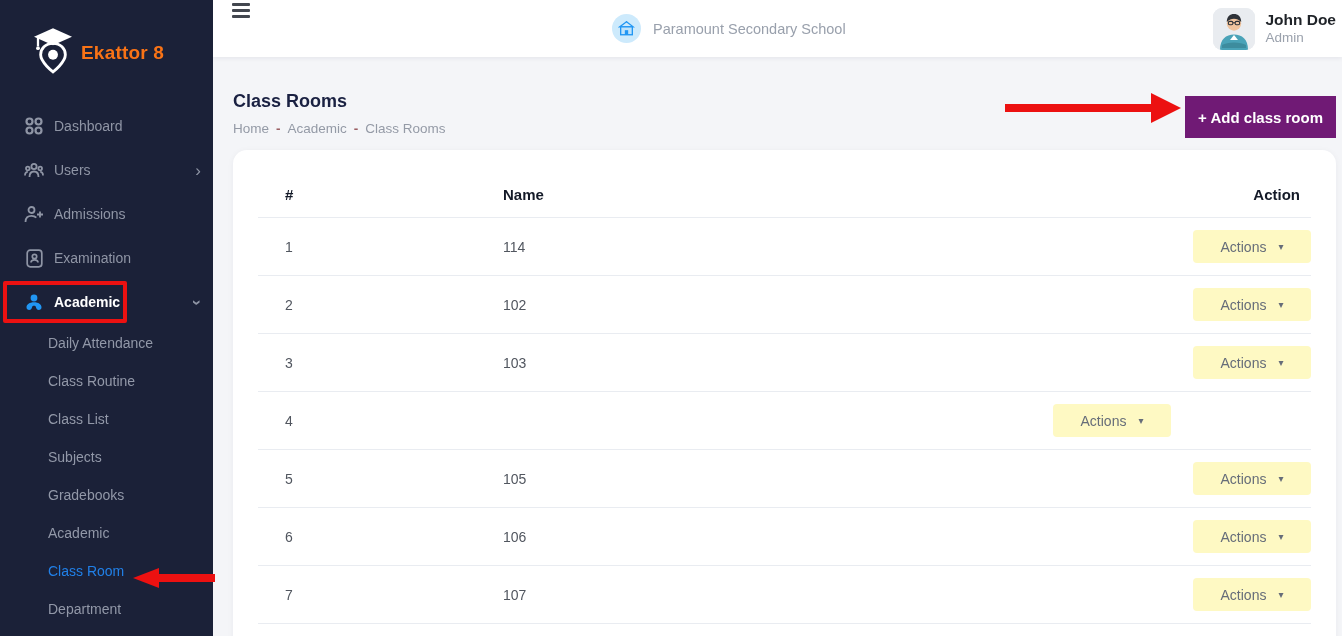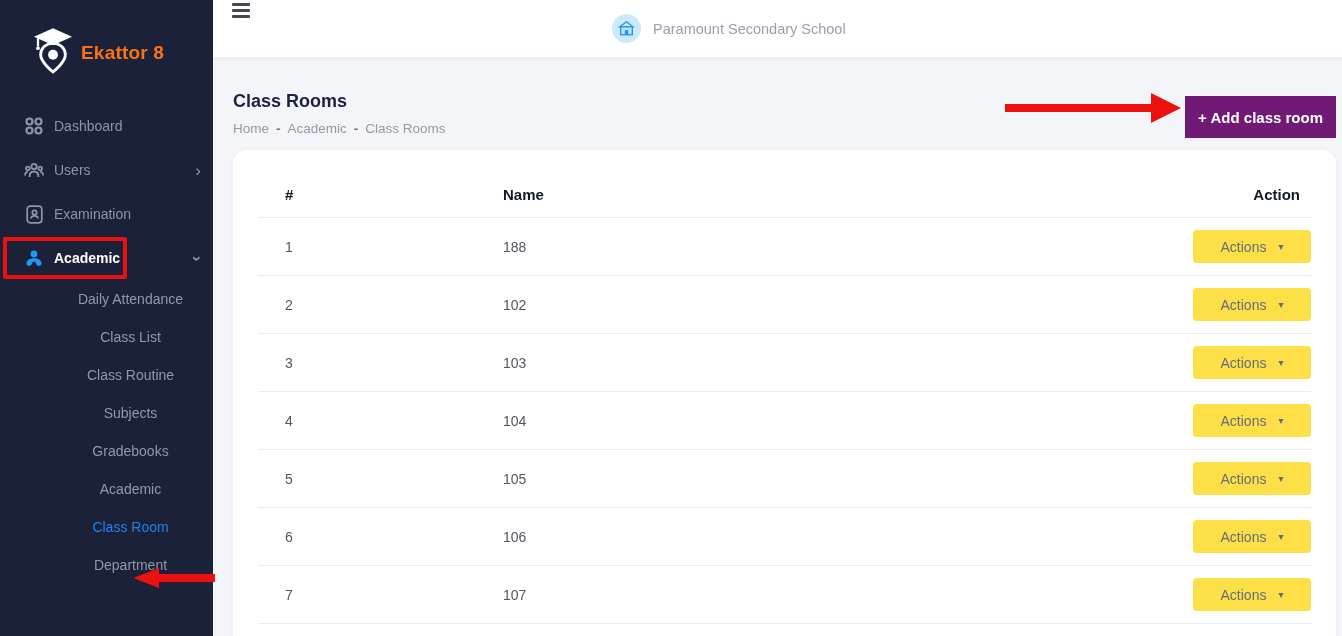--- a/index.html
+++ b/index.html
@@ -24,21 +24,21 @@
     padding:0 12px 0 24px; font-size:14px; cursor:pointer; position:relative;
   }
   .nav-icon { width:20px; display:flex; justify-content:center; align-items:center; flex:none; }
   .nav-item .chev { margin-left:auto; font-size:17px; line-height:1; color:#8f95a5; }
   .rot90 { display:inline-block; transform:rotate(90deg); }
   .nav-item.active { color:#fff; font-weight:bold; }
   .red-box {
     position:absolute; left:3px; top:1px; width:124px; height:42px;
     border:4px solid #ec1111; border-radius:2px; pointer-events:none;
   }
-  .sub-item { height:38px; display:flex; align-items:center; padding-left:48px; font-size:14px; color:#9298a8; cursor:pointer;justify-content:center; }
+  .sub-item { height:38px; display:flex; align-items:center; padding-left:48px; font-size:14px; color:#9298a8; cursor:pointer; }
   .sub-item.active { color:#2180e8; }
 
   
   .topbar {
     position:absolute; left:213px; right:0; top:0; height:57px;
     background:#fff; box-shadow:0 1px 5px rgba(20,30,60,.08);
     display:flex; align-items:flex-start; z-index:1;
   }
   .hamburger { margin-left:19px; width:18px; cursor:pointer; }
   .hamburger i { display:block; height:3px; background:#43474f; border-radius:1px; margin:3px 0; }
@@ -72,21 +72,21 @@
     font-size:15px; font-weight:bold; color:#141a28;
   }
   .t-head .col-action { text-align:right; padding-right:11px; }
   .t-row {
     display:grid; grid-template-columns:218px 1fr 140px; align-items:center;
     height:58px; padding-left:27px; border-bottom:1px solid #e9ecf1;
     font-size:14px; color:#51565f;
   }
   .actions-btn {
     justify-self:end; width:118px; height:33px; border:none; border-radius:4px;
-    background:#fde047; color:#666d79; font-size:14px; font-family:inherit;
+    background:#fef9c3; color:#666d79; font-size:14px; font-family:inherit;
     display:flex; align-items:center; justify-content:center; gap:12px; cursor:pointer;
   }
   .actions-btn .caret { font-size:10px; color:#666d79; }
 
   
   .arrow { position:absolute; z-index:5; pointer-events:none; }
   #arrow-add { left:1005px; top:93px; }
   #arrow-classroom { left:133px; top:568px; z-index:3; }
 </style>
 </head>
@@ -126,20 +126,30 @@
         <circle cx="3.8" cy="7.5" r="1.8"></circle>
           <circle cx="16.2" cy="7.5" r="1.8"></circle>
         <path d="M1 14.5 C1 12 2.2 10.8 3.8 10.8"></path>
           <path d="M19 14.5 C19 12 17.8 10.8 16.2 10.8"></path>
       </svg>
     </span>
     <span>Users</span>
     <span class="chev">›</span>
   </div>
 
+  <div class="nav-item">
+    <span class="nav-icon">
+      <svg width="20" height="18" viewBox="0 0 20 18" fill="none" stroke="#8f95a5" stroke-width="1.8">
+        <circle cx="7.5" cy="5" r="3"></circle>
+        <path d="M1.5 17 C1.5 12.5 4 10.8 7.5 10.8 C9.5 10.8 11.2 11.4 12.3 12.6"></path>
+        <path d="M16 6.5 V12.5 M13 9.5 H19"></path>
+      </svg>
+    </span>
+    <span>Admissions</span>
+  </div>
 
   <div class="nav-item">
     <span class="nav-icon">
       <svg width="17" height="19" viewBox="0 0 17 19" fill="none" stroke="#8f95a5" stroke-width="1.7">
         <rect x="1.2" y="1.2" width="14.6" height="16.6" rx="3"></rect>
         <circle cx="8.5" cy="7.5" r="2.2"></circle>
         <path d="M5 13.5 C5 11.5 6.5 10.8 8.5 10.8 C10.5 10.8 12 11.5 12 13.5"></path>
       </svg>
     </span>
     <span>Examination</span>
@@ -154,24 +164,24 @@
     </span>
     <span>Academic</span>
     <span class="chev rot90">›</span>
     <span class="red-box"></span>
   </div>
 
   <div class="sub-item">
       <span>Daily Attendance</span>
     </div>
   <div class="sub-item">
+      <span>Class Routine</span>
+    </div>
+  <div class="sub-item">
       <span>Class List</span>
-    </div>
-  <div class="sub-item">
-      <span>Class Routine</span>
     </div>
   <div class="sub-item">
       <span>Subjects</span>
     </div>
   <div class="sub-item">
       <span>Gradebooks</span>
     </div>
   <div class="sub-item">
       <span>Academic</span>
     </div>
@@ -195,40 +205,59 @@
       <svg width="17" height="15" viewBox="0 0 20 18">
         <polygon points="10,1 18,7 2,7" fill="none" stroke="#2196f3" stroke-width="1.6"></polygon>
         <rect x="3" y="7" width="14" height="9.5" fill="#bfe3fb" stroke="#2196f3" stroke-width="1.6"></rect>
         <rect x="8" y="11" width="4" height="5.5" fill="#2196f3"></rect>
         <path d="M10 1 V-1.5 H13" fill="none" stroke="#2196f3" stroke-width="1.4"></path>
       </svg>
     </span>
     <span class="school-name">Paramount Secondary School</span>
   </div>
 
+  <div class="userbox">
+    <span class="avatar">
+      <svg width="42" height="42" viewBox="0 0 42 42">
+        <rect width="42" height="42" fill="#e9ecf0"></rect>
+        <path d="M7 42 C7 31 13 26.5 21 26.5 C29 26.5 35 31 35 42 Z" fill="#4aa3b8"></path>
+        <polygon points="21,27 17,32 25,32" fill="#fff"></polygon>
+        <path d="M9 37 C14 33.5 28 33.5 33 37 L33 40 L9 40 Z" fill="#3d8c9e"></path>
+        <circle cx="21" cy="15.5" r="7.2" fill="#f0c49e"></circle>
+        <path d="M13.8 14 C13.8 8.5 17 6 21 6 C25 6 28.2 8.5 28.2 14 C25.5 12 24 10.8 21 10.8 C18 10.8 16.5 12 13.8 14 Z" fill="#2e3238"></path>
+        <rect x="15.3" y="13.4" width="4.6" height="3.4" rx="1.5" fill="none" stroke="#2e3238" stroke-width="1.1"></rect>
+        <rect x="22.1" y="13.4" width="4.6" height="3.4" rx="1.5" fill="none" stroke="#2e3238" stroke-width="1.1"></rect>
+        <line x1="19.9" y1="14.8" x2="22.1" y2="14.8" stroke="#2e3238" stroke-width="1.1"></line>
+      </svg>
+    </span>
+    <span>
+      <div class="user-name">John Doe</div>
+      <div class="user-role">Admin</div>
+    </span>
+  </div>
 </div>
 
 <div class="page-head">
   <div class="page-title">Class Rooms</div>
   <div class="breadcrumb">
     <span>Home</span><span class="sep">-</span><span>Academic</span><span class="sep">-</span><span>Class Rooms</span>
   </div>
   <button class="add-btn">+ Add class room</button>
 </div>
 
 <div class="card">
   <div class="t-head">
     <span>#</span>
     <span>Name</span>
     <span class="col-action">Action</span>
   </div>
 
   <div class="t-row">
     <span>1</span>
-    <span>188</span>
+    <span>114</span>
     <button class="actions-btn">
         <span>Actions</span>
         <span class="caret">▾</span>
       </button>
   </div>
   <div class="t-row">
     <span>2</span>
     <span>102</span>
     <button class="actions-btn">
         <span>Actions</span>
@@ -238,21 +267,20 @@
   <div class="t-row">
     <span>3</span>
     <span>103</span>
     <button class="actions-btn">
         <span>Actions</span>
         <span class="caret">▾</span>
       </button>
   </div>
   <div class="t-row">
     <span>4</span>
-    <span>104</span>
     <button class="actions-btn">
         <span>Actions</span>
         <span class="caret">▾</span>
       </button>
   </div>
   <div class="t-row">
     <span>5</span>
     <span>105</span>
     <button class="actions-btn">
         <span>Actions</span>

